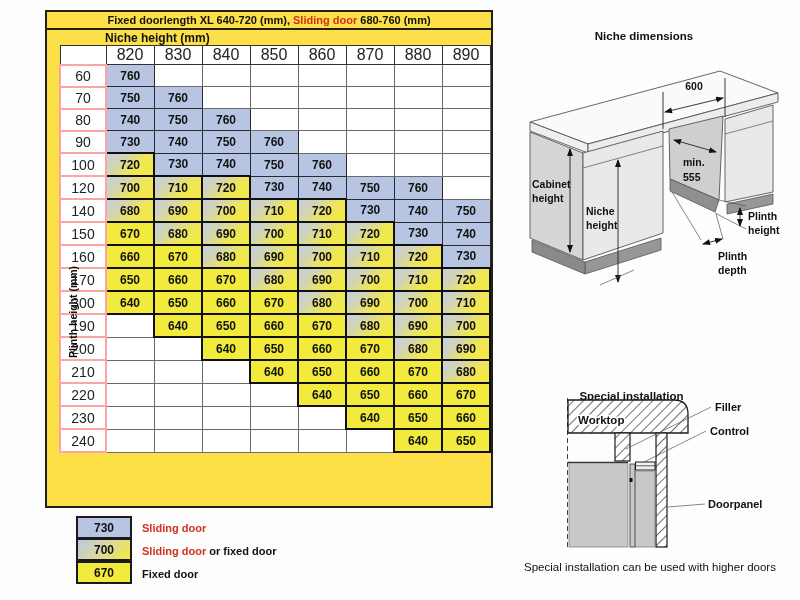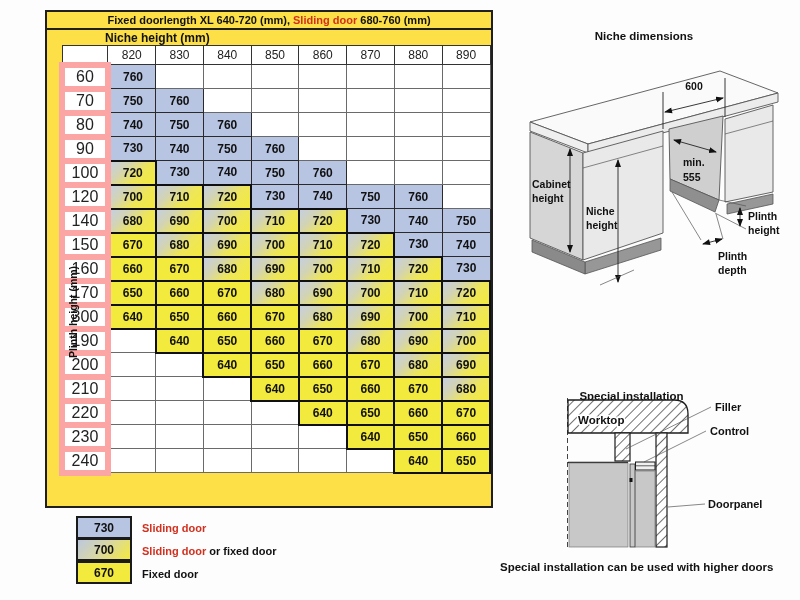--- a/index.html
+++ b/index.html
@@ -6,42 +6,42 @@
   #canvas{position:relative;width:800px;height:600px;background:#fdfdfd;overflow:hidden;}
 
   
   .tablebox{position:absolute;left:20px;top:10px;width:444px;height:494px;border:2px solid #1f1f1f;background:#fde047;margin-left:25px;}
   .tbl-title{height:16px;line-height:16px;text-align:center;font-size:11px;font-weight:bold;color:#111;border-bottom:2px solid #1f1f1f;white-space:nowrap;}
   .red{color:#d2301f;}
   .niche-label{margin:1px 0 0 58px;font-size:12px;font-weight:bold;color:#111;height:14px;line-height:14px;}
   table.grid{border-collapse:collapse;margin-left:12px;table-layout:fixed;}
   table.grid td{padding:0;text-align:center;vertical-align:middle;overflow:hidden;}
   td.corner{border:1px solid #333;background:#fff;}
-  td.colhead{border:1px solid #333;font-size:12px;color:#222;height:18px;background:#fff;}
-  td.rowlab{border:6px solid #fca5a5;font-size:16px;color:#222;text-align:right;padding-right:5px;background:#fff;}
+  td.colhead{border:1px solid #333;font-size:16px;color:#222;height:18px;background:#fff;}
+  td.rowlab{border:2px solid #fca5a5;font-size:14px;color:#222;text-align:right;padding-right:5px;background:#fff;}
   td.cell{font-size:12px;font-weight:bold;color:#111;height:21px;}
   td.empty{border:1px solid #6a6a6a;background:#fff;}
   td.sliding{border:1px solid #2a2a2a;background:#b7c5e3;}
   td.fixed{border:2px solid #101010;background:#f3ea3e;}
   td.both{border:2px solid #101010;background:linear-gradient(135deg,#c6cfdf 0%,#d3d4b2 30%,#eee659 62%,#f3ea3e 100%);}
   .plinth-rot{position:absolute;left:-27px;top:293px;width:108px;height:14px;transform:rotate(-90deg);font-size:10.5px;font-weight:bold;color:#111;text-align:center;}
 
   
   .legend{position:absolute;left:76px;top:516px;}
   .leg-row{display:flex;align-items:center;height:23px;}
   .leg-swatch{width:56px;height:23px;box-sizing:border-box;border:2px solid #1a1a1a;margin-top:-2px;text-align:center;line-height:20px;font-size:12px;font-weight:bold;color:#111;}
   .leg-row:first-child .leg-swatch{margin-top:0;}
   .sw-sliding{background:#b7c5e3;}
   .sw-both{background:linear-gradient(135deg,#bcc8dd 0%,#d8d6a8 45%,#f3ea3e 100%);}
   .sw-fixed{background:#f3ea3e;}
   .leg-label{margin-left:10px;font-size:11px;font-weight:bold;color:#111;white-space:nowrap;}
 
   
   .rc-title{position:absolute;font-size:11.5px;font-weight:bold;color:#111;text-align:center;margin-top:16px;}
-  .caption{position:absolute;left:500px;top:561px;width:300px;text-align:left;font-size:11.5px;font-weight:bold;color:#111;}
+  .caption{position:absolute;left:500px;top:561px;width:300px;text-align:center;font-size:11.5px;font-weight:normal;color:#111;}
   svg text{font-family:"Liberation Sans",sans-serif;}
   .dimtxt{font-size:10.5px;font-weight:bold;fill:#111;}
   .dgline{stroke:#222;stroke-width:0.9;fill:none;}
   .thin{stroke:#555;stroke-width:0.7;fill:none;}
 </style>
 </head>
 <body>
 
 <div id="canvas">
 

